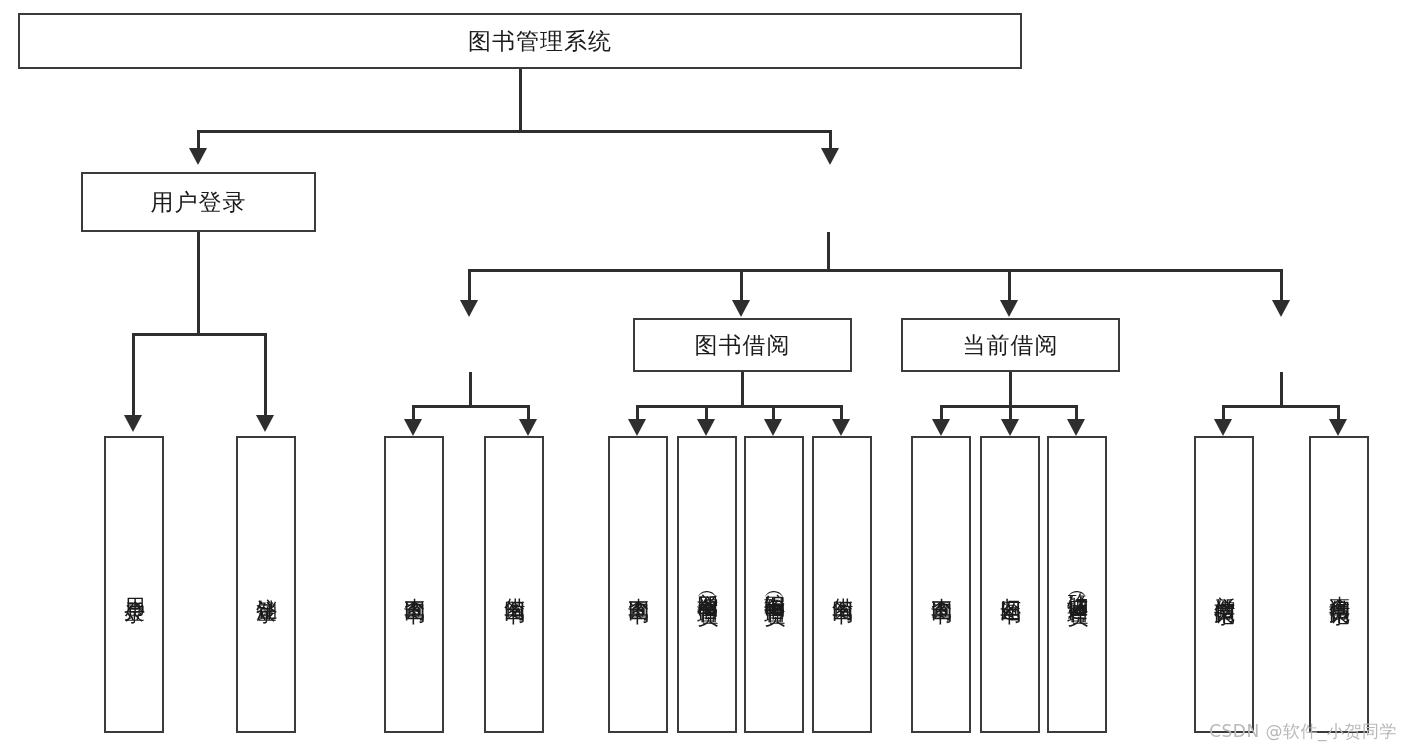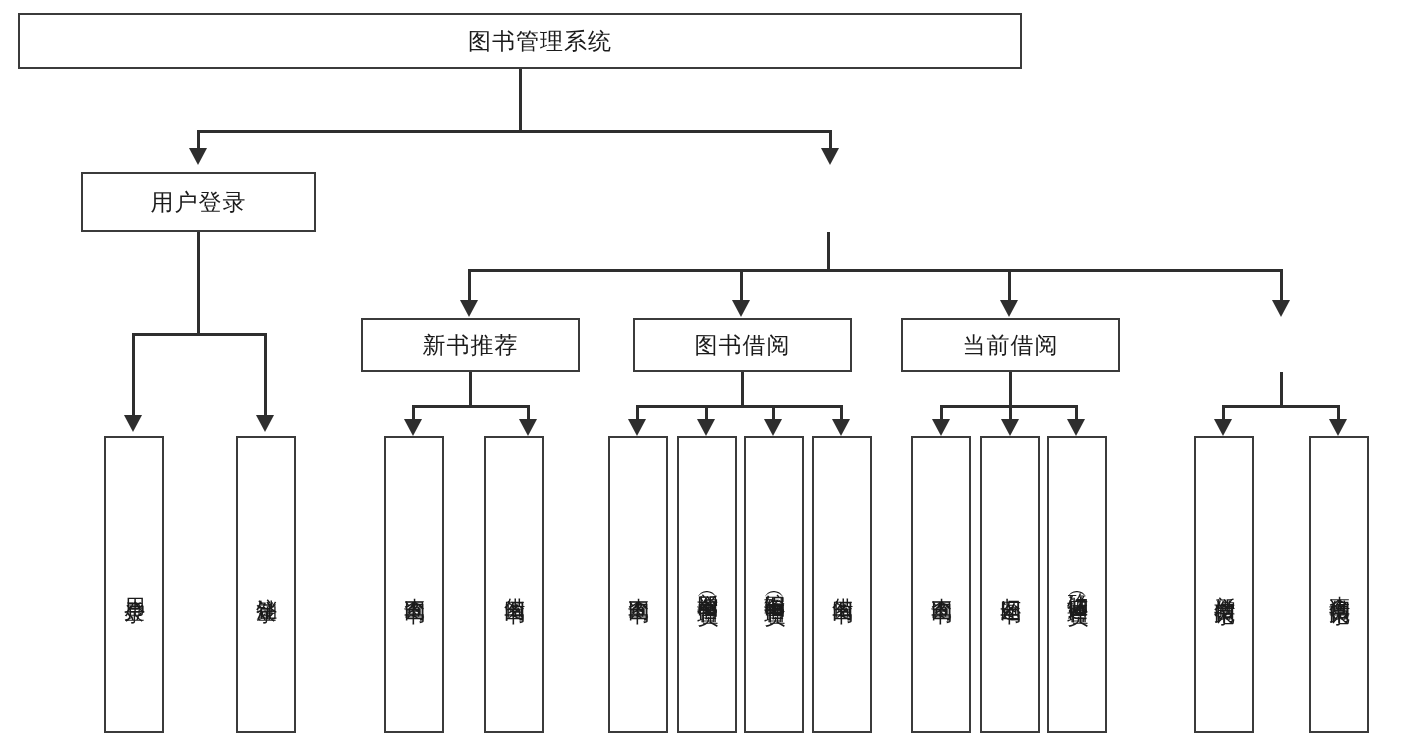--- a/index.html
+++ b/index.html
@@ -107,23 +107,20 @@
   <div class="conn h" style="left:468px; top:269px; width:815px; height:3px;"></div>
   <div class="conn v" style="left:468px; top:269px; width:3px; height:33px;"></div>
   <div class="arrow" style="left:460px; top:300px;"></div>
   <div class="conn v" style="left:740px; top:269px; width:3px; height:33px;"></div>
   <div class="arrow" style="left:732px; top:300px;"></div>
   <div class="conn v" style="left:1008px; top:269px; width:3px; height:33px;"></div>
   <div class="arrow" style="left:1000px; top:300px;"></div>
   <div class="conn v" style="left:1280px; top:269px; width:3px; height:33px;"></div>
   <div class="arrow" style="left:1272px; top:300px;"></div>
 
-  <div class="node horiz" style="left:361px; top:318px; width:219px; height:54px;">
-    <span>新书推荐</span>
-  </div>
   <div class="node horiz" style="left:633px; top:318px; width:219px; height:54px;">
     <span>图书借阅</span>
   </div>
   <div class="node horiz" style="left:901px; top:318px; width:219px; height:54px;">
     <span>当前借阅</span>
   </div>
 
   <div class="conn v" style="left:469px; top:372px; width:3px; height:36px;"></div>
   <div class="conn h" style="left:412px; top:405px; width:118px; height:3px;"></div>
   <div class="conn v" style="left:412px; top:405px; width:3px; height:16px;"></div>
@@ -195,14 +192,15 @@
     <span class="vtext">确认归还（管理员）</span>
   </div>
 
   <div class="node vert" style="left:1194px; top:436px; width:60px; height:297px;">
     <span class="vtext">新增借阅记录</span>
   </div>
   <div class="node vert" style="left:1309px; top:436px; width:60px; height:297px;">
     <span class="vtext">查询借阅记录</span>
   </div>
 
+  <div class="watermark">CSDN @软件_小贺同学</div>
 
 </div>
 
 </body></html>

